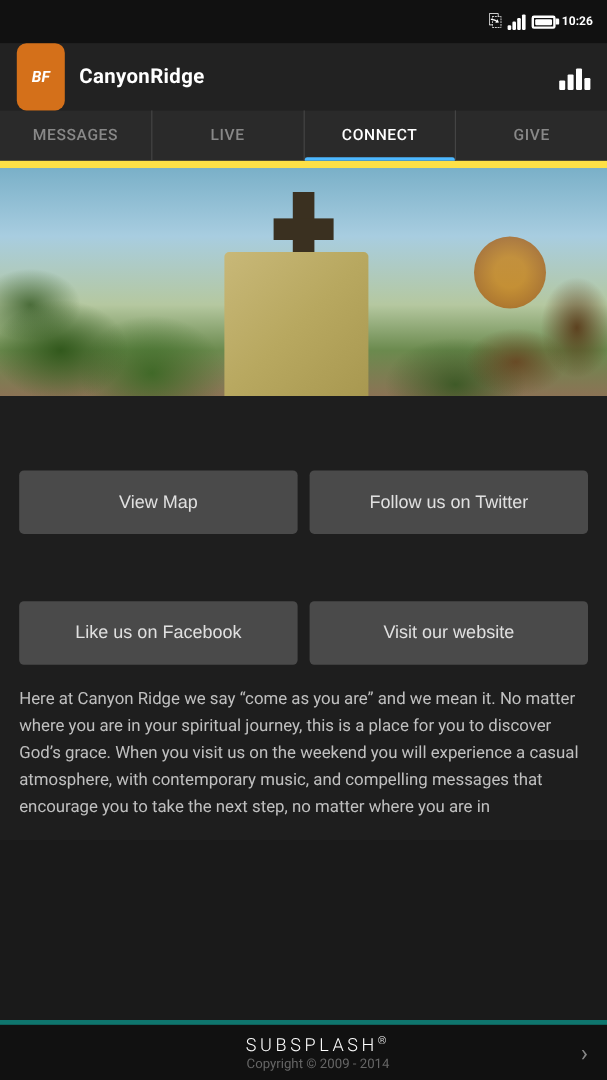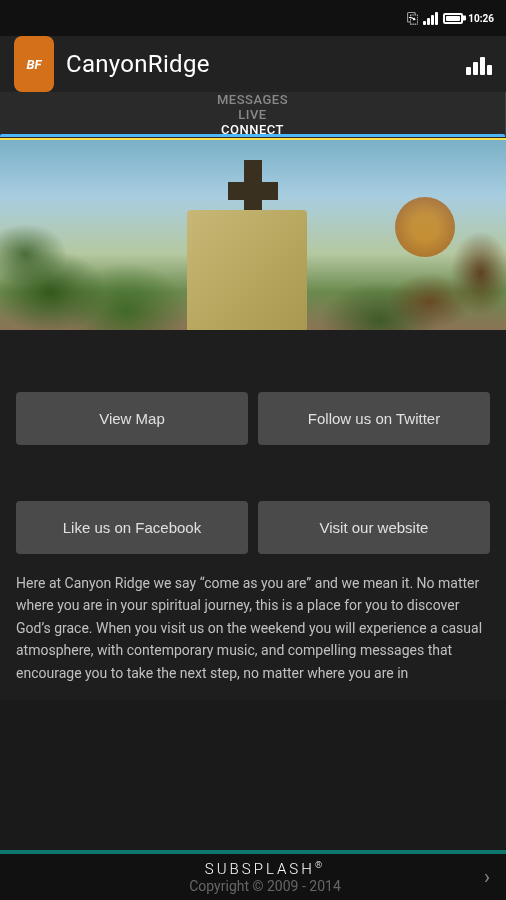--- a/index.html
+++ b/index.html
@@ -95,22 +95,22 @@
       border-radius: 8px;
       display: flex;
       align-items: center;
       justify-content: center;
       font-weight: bold;
       font-size: 13px;
       color: #fff;
       font-style: italic;
     }
     .app-title {
-      font-size: 24px;
-      font-weight: 400;
+      font-size: 17px;
+      font-weight: 700;
       color: #fff;
       letter-spacing: 0.3px;
     }
     .bar-chart-icon {
       display: flex;
       align-items: flex-end;
       gap: 2px;
       height: 22px;
     }
     .bar-chart-icon span {
@@ -118,22 +118,21 @@
       width: 5px;
       border-radius: 1px;
     }
 
     
     .nav-tabs {
       height: 48px;
       background: #2a2a2a;
       display: flex;
       align-items: stretch;
-      border-bottom: 2px solid #fde047;
-      flex-direction: column;
+      border-bottom: 6px solid #fde047;
     }
     .nav-tab {
       flex: 1;
       display: flex;
       align-items: center;
       justify-content: center;
       font-size: 13px;
       font-weight: 500;
       color: #888;
       cursor: pointer;
@@ -292,21 +291,21 @@
       letter-spacing: 3px;
       color: #fff;
       font-weight: 300;
       text-transform: uppercase;
     }
     .footer-brand sup {
       font-size: 9px;
       vertical-align: super;
     }
     .footer-copy {
-      font-size: 14px;
+      font-size: 11px;
       color: #666;
       text-align: center;
     }
     .footer-arrow {
       font-size: 20px;
       color: #888;
       cursor: pointer;
     }
   </style>
 </head>

